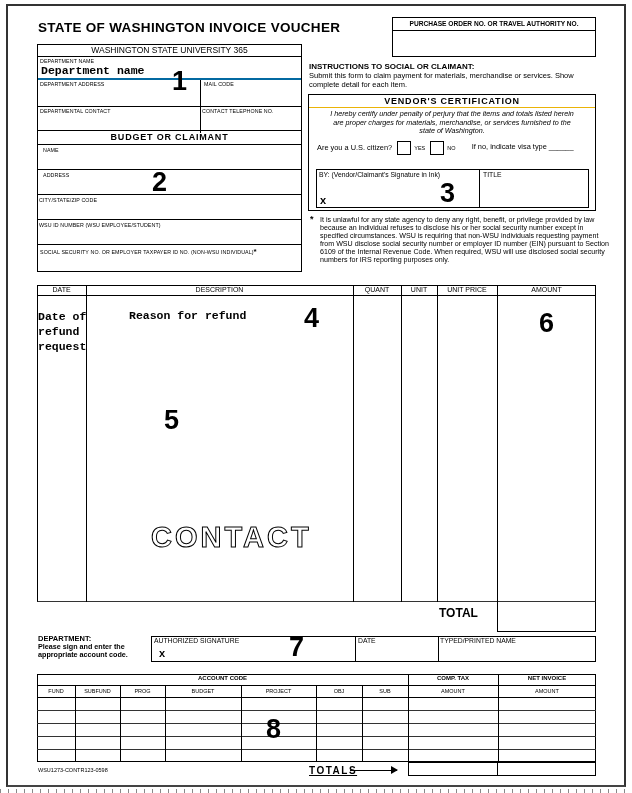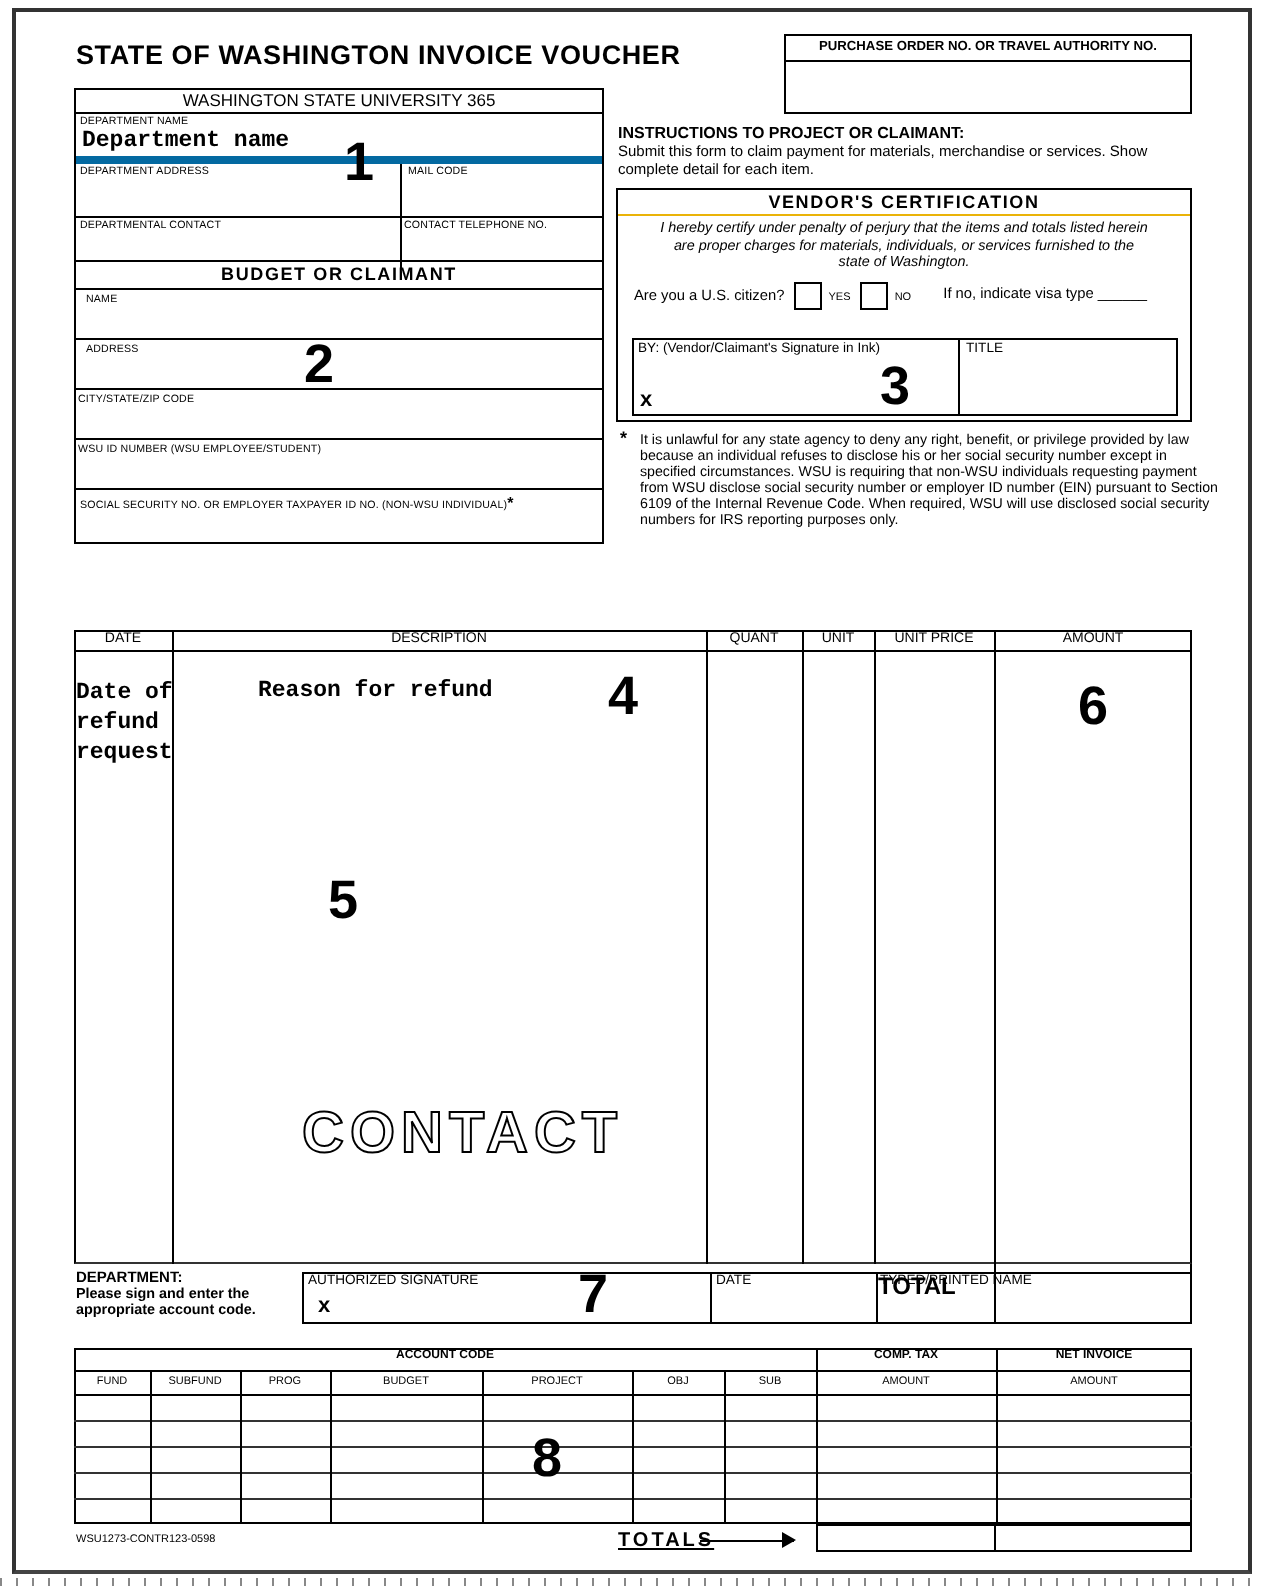--- a/index.html
+++ b/index.html
@@ -26,21 +26,21 @@
 
 <div class="abs title">STATE OF WASHINGTON INVOICE VOUCHER</div>
 
 <div class="abs box" style="left:392px;top:17px;width:204px;height:40px;">
   <div class="center" style="font-size:6.6px;font-weight:bold;border-bottom:1px solid #000;height:12px;line-height:12px;">PURCHASE ORDER NO. OR TRAVEL AUTHORITY NO.</div>
   <div style="height:26px;"></div>
 </div>
 
 <div class="abs box" style="left:37px;top:44px;width:265px;height:87px;">
   <div class="center" style="font-size:8.5px;height:11px;line-height:11px;border-bottom:1px solid #000;">WASHINGTON STATE UNIVERSITY 365</div>
-  <div style="position:relative;height:21px;border-bottom:4px solid #0369a1;">
+  <div style="position:relative;height:21px;border-bottom:2px solid #0369a1;">
     <div class="tiny" style="padding:1px 2px;">DEPARTMENT NAME</div>
     <div class="mono" style="position:absolute;left:3px;top:7px;">Department name</div>
   </div>
   <div style="display:flex;height:26px;border-bottom:1px solid #000;">
     <div class="tiny" style="width:158px;border-right:1px solid #000;padding:1px 2px;"><span>DEPARTMENT ADDRESS</span></div>
     <div class="tiny" style="flex:1;padding:1px 3px;"><span>MAIL CODE</span></div>
   </div>
   <div style="display:flex;height:26px;">
     <div class="tiny" style="width:158px;border-right:1px solid #000;padding:1px 2px;"><span>DEPARTMENTAL CONTACT</span></div>
     <div class="tiny" style="flex:1;padding:1px 1px;"><span>CONTACT TELEPHONE NO.</span></div>
@@ -51,26 +51,26 @@
 <div class="abs box" style="left:37px;top:131px;width:265px;height:141px;border-top:none;">
   <div class="center" style="font-size:9px;font-weight:bold;letter-spacing:0.8px;height:13px;line-height:13px;border-bottom:1px solid #000;">BUDGET OR CLAIMANT</div>
   <div class="tiny" style="height:25px;border-bottom:1px solid #000;padding:2px 5px;box-sizing:border-box;"><span>NAME</span></div>
   <div class="tiny" style="height:25px;border-bottom:1px solid #000;padding:2px 5px;box-sizing:border-box;"><span>ADDRESS</span></div>
   <div class="tiny" style="height:25px;border-bottom:1px solid #000;padding:2px 1px;box-sizing:border-box;"><span>CITY/STATE/ZIP CODE</span></div>
   <div class="tiny" style="height:25px;border-bottom:1px solid #000;padding:2px 1px;box-sizing:border-box;"><span>WSU ID NUMBER (WSU EMPLOYEE/STUDENT)</span></div>
   <div class="tiny" style="height:27px;padding:2px 2px;box-sizing:border-box;"><span>SOCIAL SECURITY NO.  OR EMPLOYER TAXPAYER ID NO.  (NON-WSU INDIVIDUAL)</span><span style="font-size:8px;font-weight:bold;">*</span></div>
 </div>
 <div class="abs bignum" style="left:152px;top:167px;">2</div>
 
-<div class="abs" style="left:309px;top:62px;font-size:8px;font-weight:bold;">INSTRUCTIONS TO PROJECT OR CLAIMANT:</div>
+<div class="abs" style="left:309px;top:62px;font-size:8px;font-weight:bold;">INSTRUCTIONS TO SOCIAL OR CLAIMANT:</div>
 <div class="abs small" style="left:309px;top:72px;width:290px;line-height:8.5px;">Submit this  form to claim payment for materials, merchandise or services. Show complete detail for each item.</div>
 
 <div class="abs box" style="left:308px;top:94px;width:288px;height:117px;">
   <div class="center" style="font-size:9px;font-weight:bold;letter-spacing:0.8px;height:12px;line-height:12px;border-bottom:1px solid #eab308;">VENDOR'S   CERTIFICATION</div>
-  <div class="center" style="font-size:7.2px;font-style:italic;line-height:8.5px;padding:2px 20px 0;">I hereby certify under penalty of perjury that the items and totals listed herein are proper charges for materials, individuals, or services furnished to the state of Washington.</div>
+  <div class="center" style="font-size:7.2px;font-style:italic;line-height:8.5px;padding:2px 20px 0;">I hereby certify under penalty of perjury that the items and totals listed herein are proper charges for materials, merchandise, or services furnished to the state of Washington.</div>
   <div style="font-size:7.4px;padding:5px 0 0 8px;white-space:nowrap;">
     <span>Are you a U.S. citizen?</span>
     <span class="cb"></span><span style="font-size:5.5px;">YES</span>
     <span class="cb"></span><span style="font-size:5.5px;">NO</span>
     <span style="margin-left:14px;">If no, indicate visa type ______</span>
   </div>
   <div class="abs box" style="left:7px;top:74px;width:273px;height:39px;display:flex;">
     <div style="width:162px;border-right:1px solid #000;position:relative;">
       <div style="font-size:6.8px;padding:1px 2px;">BY: (Vendor/Claimant's Signature in Ink)</div>
       <div style="position:absolute;left:3px;top:24px;font-size:11px;font-weight:bold;">x</div>
@@ -78,21 +78,21 @@
     <div style="flex:1;">
       <div style="font-size:6.8px;padding:1px 3px;">TITLE</div>
     </div>
   </div>
 </div>
 <div class="abs bignum" style="left:440px;top:178px;">3</div>
 
 <div class="abs" style="left:310px;top:214px;font-size:9px;font-weight:bold;">*</div>
 <div class="abs" style="left:320px;top:216px;width:290px;font-size:7.1px;line-height:8.1px;">It is unlawful for any state agency to deny any right, benefit, or privilege provided by law because an individual refuses to disclose his or her social security number except in specified circumstances.  WSU is requiring that non-WSU individuals requesting payment from WSU disclose social security number or employer ID number (EIN) pursuant to Section 6109 of the Internal Revenue Code. When required, WSU will use disclosed social security numbers for IRS reporting purposes only.</div>
 
-<div class="abs" style="left:37px;top:285px;width:559px;height:338px;margin-top:30px;">
+<div class="abs" style="left:37px;top:285px;width:559px;height:338px;">
   <div class="abs" style="left:0;top:0;width:559px;height:11px;border-top:1px solid #000;border-bottom:1.5px solid #000;border-left:1px solid #000;border-right:1px solid #000;box-sizing:border-box;"></div>
 
   <div class="abs hdrcell" style="left:0;top:1px;width:49px;">DATE</div>
   <div class="abs hdrcell" style="left:49px;top:1px;width:267px;">DESCRIPTION</div>
   <div class="abs hdrcell" style="left:316px;top:1px;width:48px;">QUANT</div>
   <div class="abs hdrcell" style="left:364px;top:1px;width:36px;">UNIT</div>
   <div class="abs hdrcell" style="left:400px;top:1px;width:60px;">UNIT PRICE</div>
   <div class="abs hdrcell" style="left:460px;top:1px;width:99px;">AMOUNT</div>
 
   <div class="abs" style="left:0;top:11px;width:559px;height:306px;border-left:1px solid #000;border-right:1px solid #000;border-bottom:1.5px solid #333;box-sizing:border-box;"></div>

